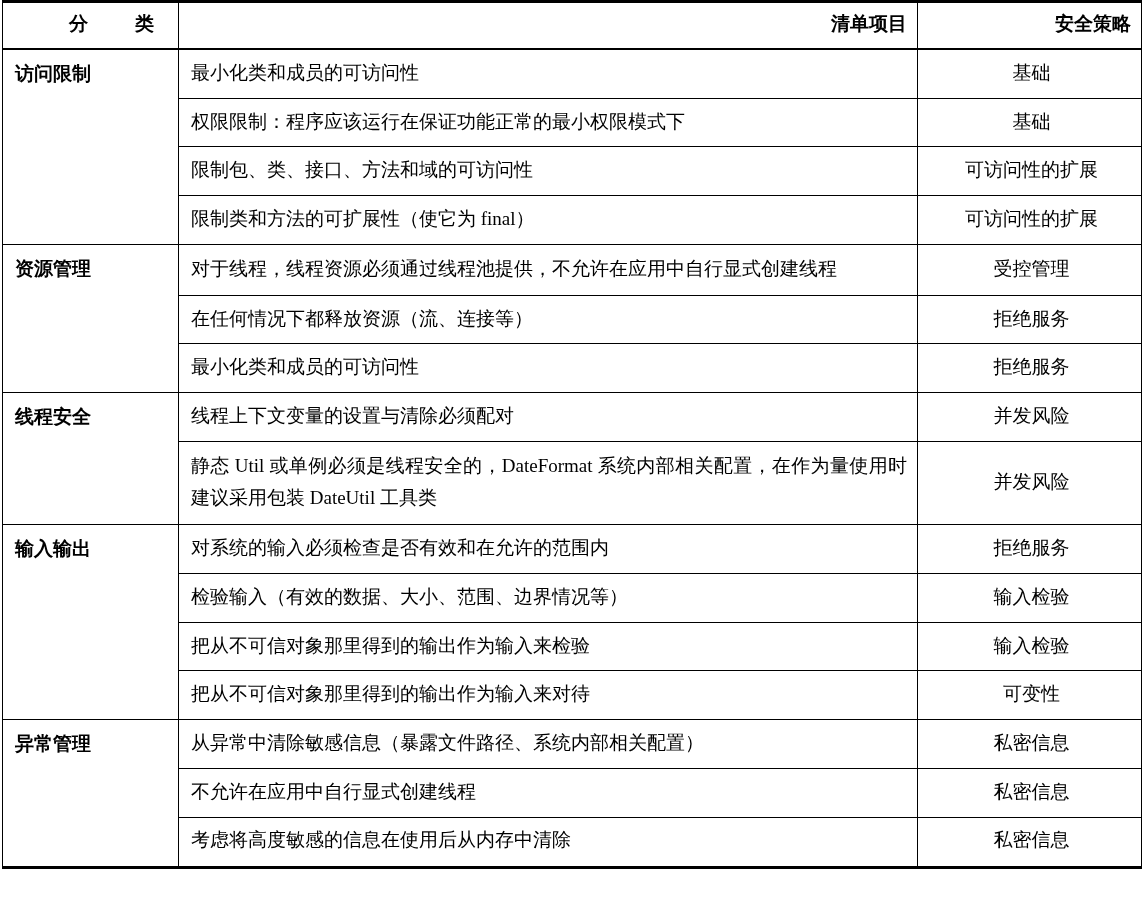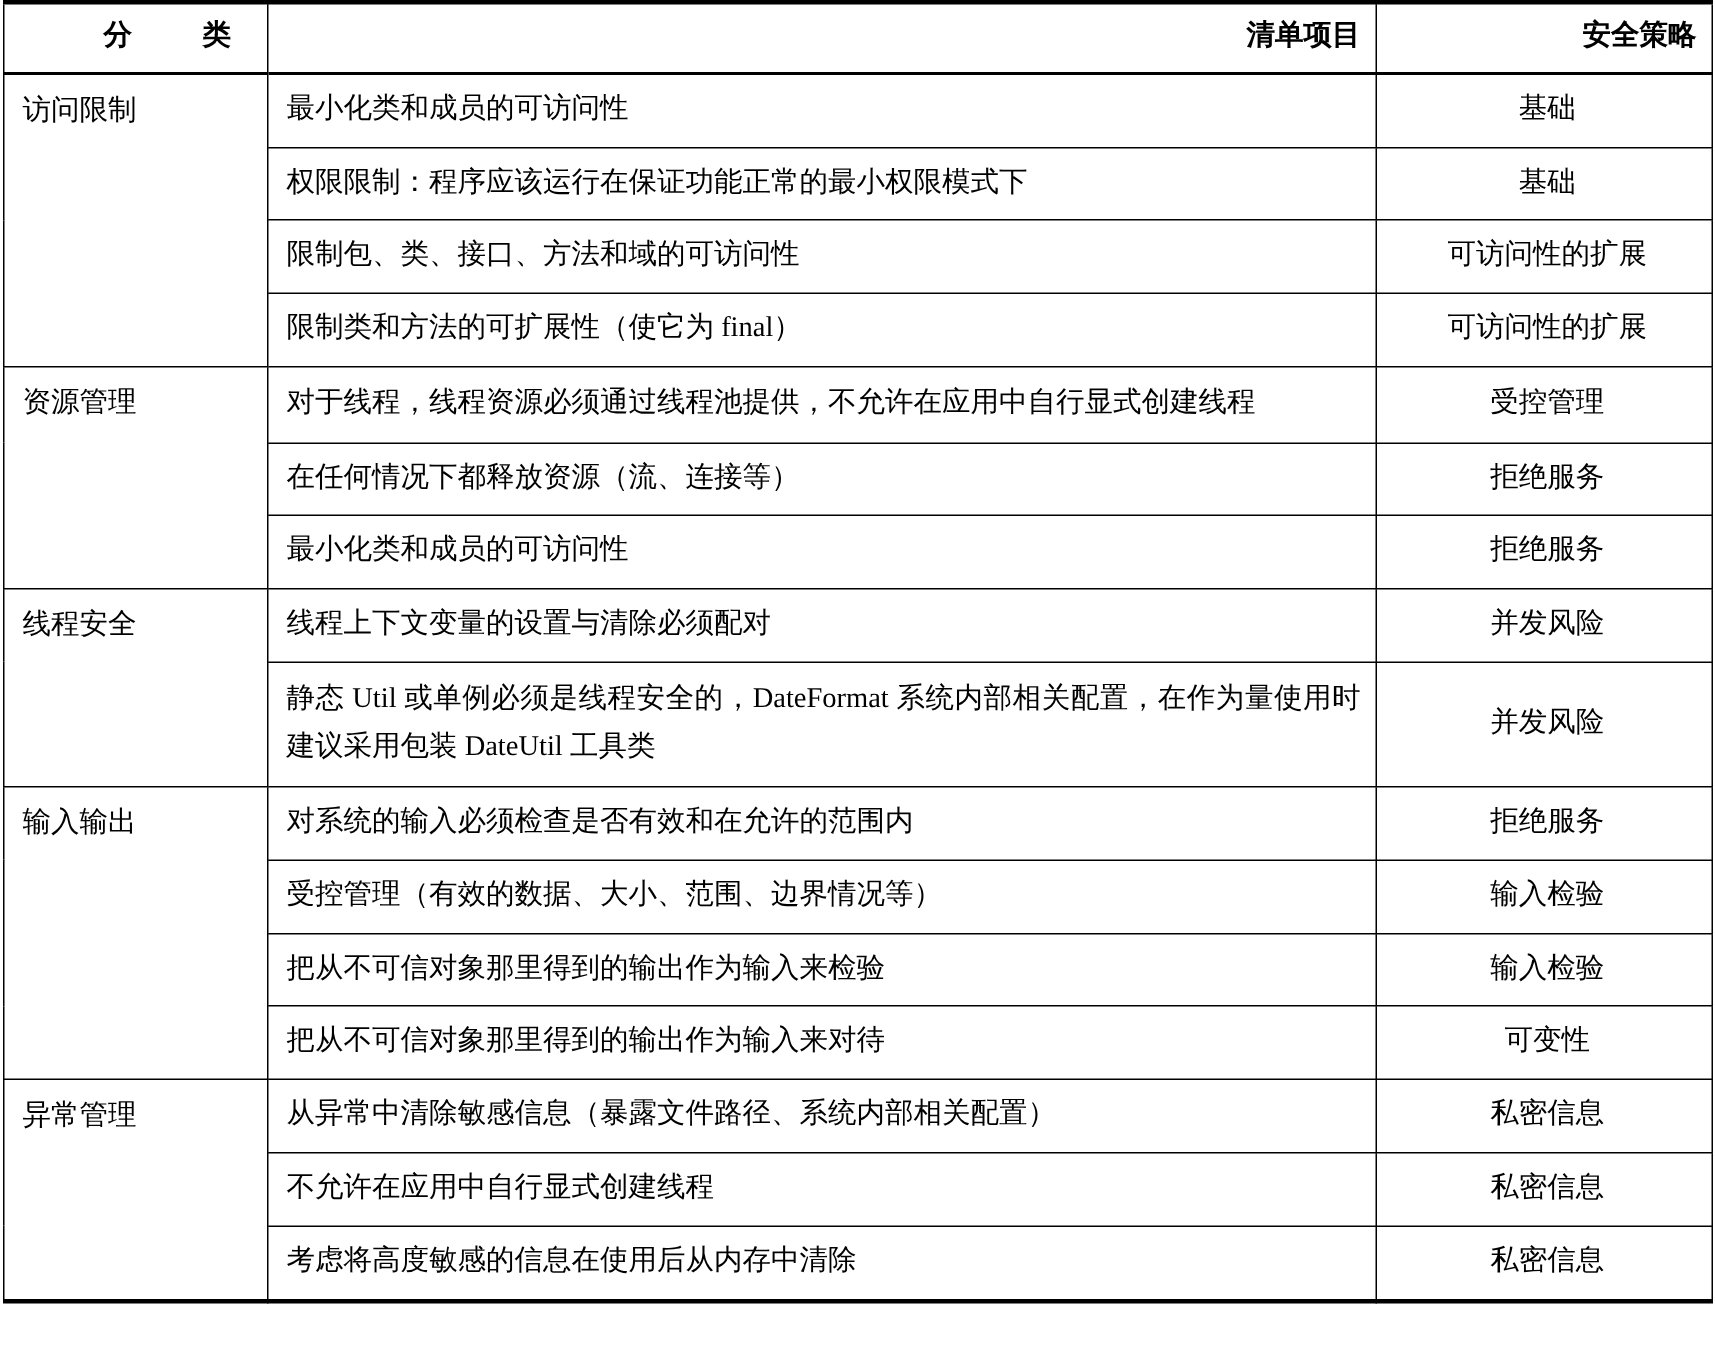--- a/index.html
+++ b/index.html
@@ -53,20 +53,21 @@
     padding-bottom: 8px;
   }
   table.checklist tr.head th.cat span.spaced {
     letter-spacing: 14px;
     padding-left: 8px;
   }
   
   table.checklist td.cat {
     vertical-align: top;
     padding-top: 9px;
+    font-weight: bold;
   }
   table.checklist td.pol {
     text-align: center;
     padding-left: 14px;
   }
   table.checklist td.item {
     text-align: justify;
     text-justify: inter-ideograph;
     margin-top: 20px;
   }
@@ -138,21 +139,21 @@
         <td class="item tall">静态 Util 或单例必须是线程安全的，DateFormat 系统内部相关配置，在作为量使用时建议采用包装 DateUtil 工具类</td>
         <td class="pol">并发风险</td>
       </tr>
 
       <tr>
         <td class="cat" rowspan="4">输入输出</td>
         <td class="item">对系统的输入必须检查是否有效和在允许的范围内</td>
         <td class="pol">拒绝服务</td>
       </tr>
       <tr>
-        <td class="item">受控管理（有效的数据、大小、范围、边界情况等）</td>
+        <td class="item">检验输入（有效的数据、大小、范围、边界情况等）</td>
         <td class="pol">输入检验</td>
       </tr>
       <tr>
         <td class="item">把从不可信对象那里得到的输出作为输入来检验</td>
         <td class="pol">输入检验</td>
       </tr>
       <tr>
         <td class="item">把从不可信对象那里得到的输出作为输入来对待</td>
         <td class="pol">可变性</td>
       </tr>

